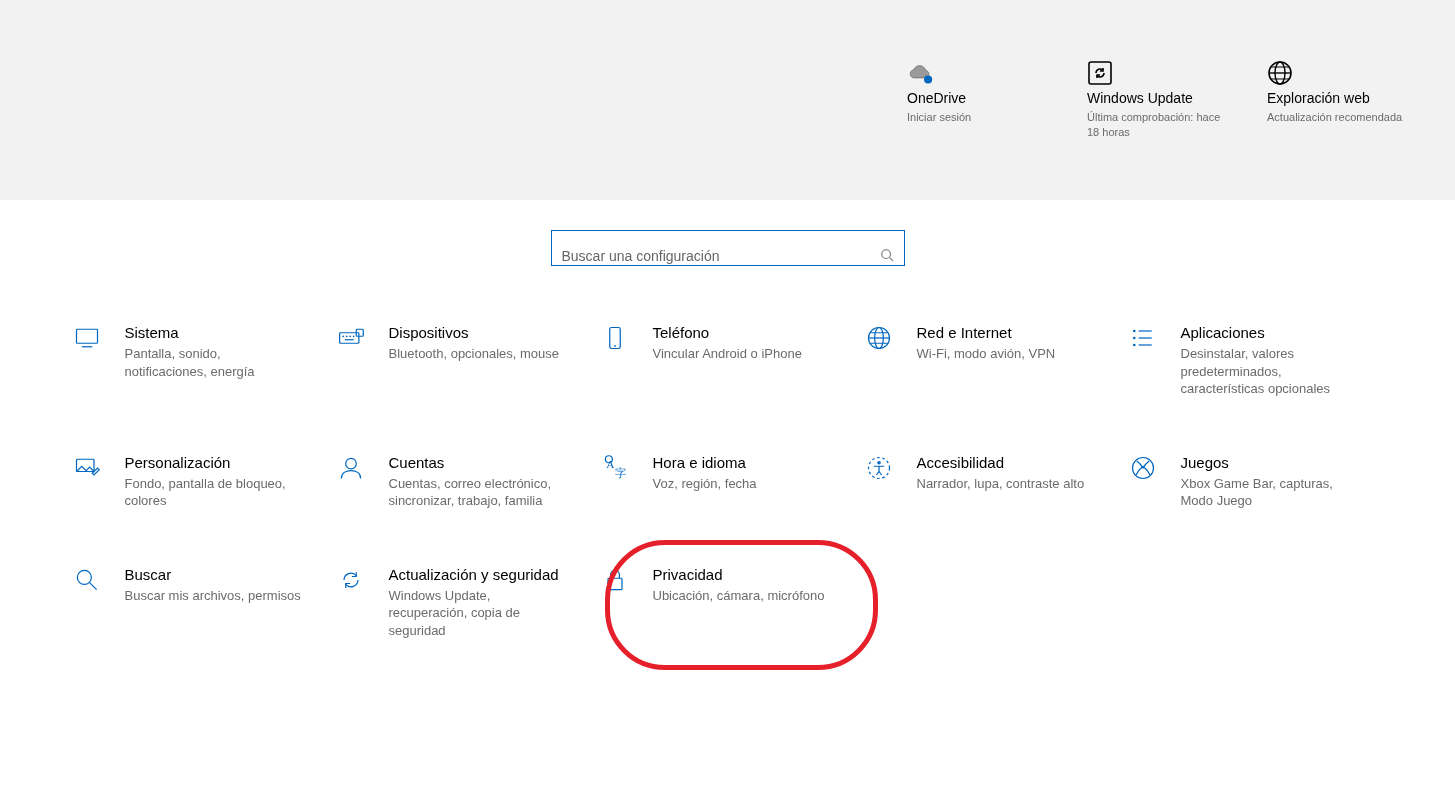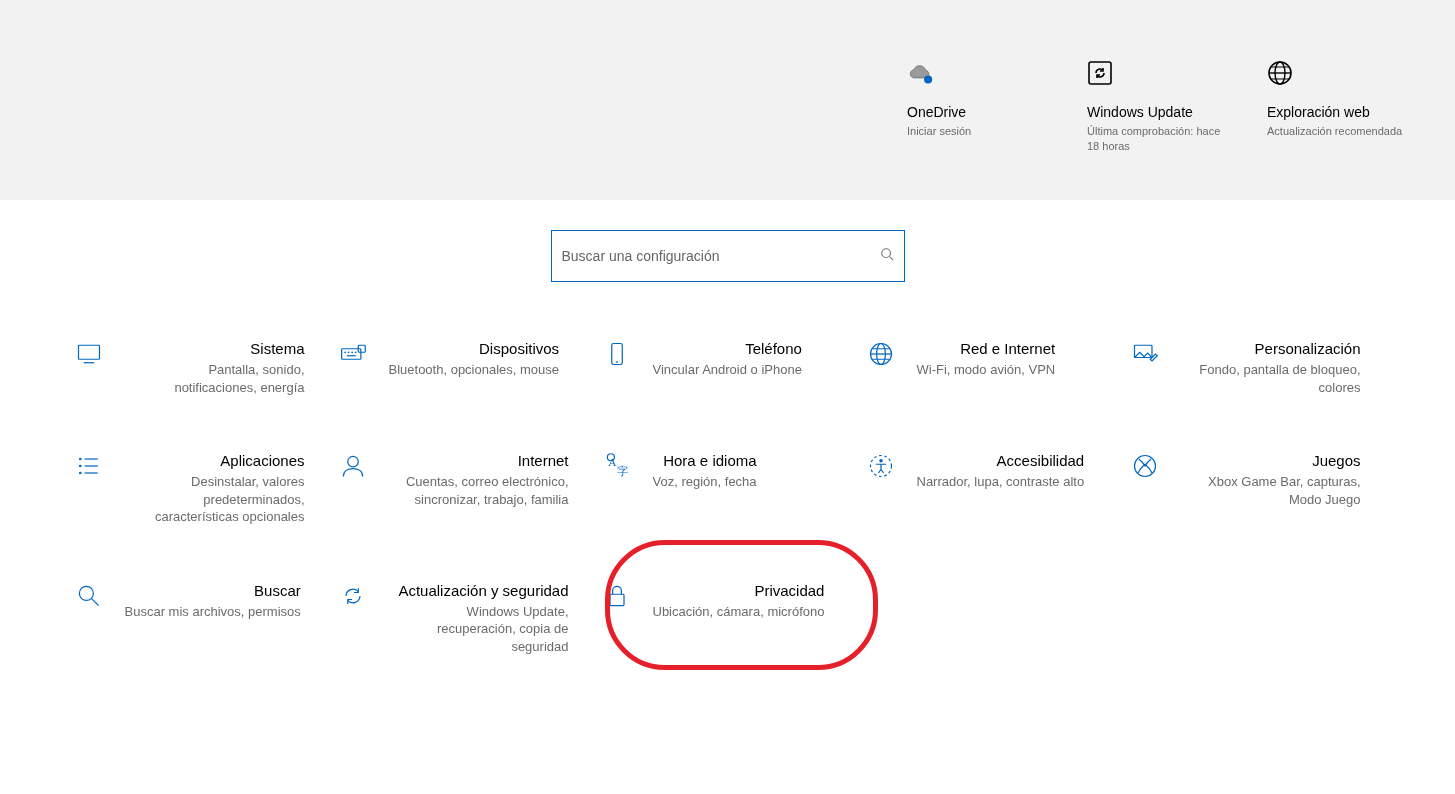--- a/index.html
+++ b/index.html
@@ -1,28 +1,28 @@
 <!DOCTYPE html>
 <html><head>
 <meta charset="utf-8">
 <style>
   html,body{margin:0;padding:0;width:1455px;height:794px;font-family:"Segoe UI",Tahoma,Arial,sans-serif;background:#fff;color:#000;font-size:14px;}
   .top-bar{height:200px;background:#f2f2f2;position:relative;}
   .top-tiles{position:absolute;top:56px;right:48px;display:flex;gap:40px;}
   .tile{width:140px;}
   .tile .ticon{height:34px;display:flex;align-items:center;}
   .tile svg{width:26px;height:26px;}
-  .tile .title{font-size:14px;margin-top:14px;color:#000;}
+  .tile .title{font-size:14px;color:#000;}
   .tile .sub{font-size:11px;color:#6b6b6b;margin-top:4px;line-height:1.35;}
   .search-wrap{display:flex;justify-content:center;margin-top:30px;}
-  .search-box{width:334px;height:34px;border:1px solid #0067c0;display:flex;align-items:flex-start;padding:16px 10px 0 8px;}
+  .search-box{width:334px;height:34px;border:1px solid #0067c0;display:flex;align-items:flex-end;padding:0 10px 0 8px;}
   .search-box input{flex:1;border:none;outline:none;font-size:14px;background:transparent;color:#000;}
   .search-box input::placeholder{color:#666;}
   .search-box .sicon{color:#777;}
-  .grid{width:1310px;margin:58px auto 0 auto;display:grid;grid-template-columns:repeat(5,1fr);row-gap:56px;column-gap:10px;text-align:right;}
+  .grid{width:1310px;margin:58px auto 0 auto;display:grid;grid-template-columns:repeat(5,1fr);row-gap:56px;column-gap:10px;}
   .cat{display:flex;gap:22px;align-items:flex-start;cursor:default;}
   .cat .cicon{width:30px;flex-shrink:0;color:#0067c0;}
   .cat .cicon svg{width:28px;height:28px;stroke:#0067c0;fill:none;stroke-width:1.4;}
   .cat .ctext{max-width:180px;}
   .cat .ctitle{font-size:15px;color:#000;}
   .cat .cdesc{font-size:13px;color:#6b6b6b;margin-top:4px;line-height:1.35;}
   .annotation{position:absolute;border:5px solid #e6202a;border-radius:60px;pointer-events:none;}
 </style>
 </head>
 <body>
@@ -125,52 +125,52 @@
           <path d="M6 10h20M6 22h20"></path>
         </svg></div>
     <div class="ctext">
         <div class="ctitle">Red e Internet</div>
         <div class="cdesc">Wi-Fi, modo avión, VPN</div>
       </div>
   </div>
 
   <div class="cat">
     <div class="cicon"><svg viewBox="0 0 32 32">
-          <rect x="4" y="6" width="20" height="14" rx="1"></rect>
-          <path d="M4 20l6-6 5 5 4-4 5 5"></path>
-          <path d="M22 22l6-6 2 2-6 6z"></path>
-        </svg></div>
-    <div class="ctext">
-        <div class="ctitle">Personalización</div>
-        <div class="cdesc">Fondo, pantalla de bloqueo, colores</div>
-      </div>
-  </div>
-
-  <div class="cat">
-    <div class="cicon"><svg viewBox="0 0 32 32">
           <line x1="6" y1="8" x2="6" y2="8" stroke-linecap="round" stroke-width="3"></line>
           <line x1="11" y1="8" x2="26" y2="8"></line>
           <line x1="6" y1="16" x2="6" y2="16" stroke-linecap="round" stroke-width="3"></line>
           <line x1="11" y1="16" x2="26" y2="16"></line>
           <line x1="6" y1="24" x2="6" y2="24" stroke-linecap="round" stroke-width="3"></line>
           <line x1="11" y1="24" x2="26" y2="24"></line>
         </svg></div>
     <div class="ctext">
         <div class="ctitle">Aplicaciones</div>
         <div class="cdesc">Desinstalar, valores predeterminados, características opcionales</div>
       </div>
   </div>
 
   <div class="cat">
     <div class="cicon"><svg viewBox="0 0 32 32">
+          <rect x="4" y="6" width="20" height="14" rx="1"></rect>
+          <path d="M4 20l6-6 5 5 4-4 5 5"></path>
+          <path d="M22 22l6-6 2 2-6 6z"></path>
+        </svg></div>
+    <div class="ctext">
+        <div class="ctitle">Personalización</div>
+        <div class="cdesc">Fondo, pantalla de bloqueo, colores</div>
+      </div>
+  </div>
+
+  <div class="cat">
+    <div class="cicon"><svg viewBox="0 0 32 32">
           <circle cx="16" cy="11" r="6"></circle>
           <path d="M5 28c0-6 5-9 11-9s11 3 11 9"></path>
         </svg></div>
     <div class="ctext">
-        <div class="ctitle">Internet</div>
+        <div class="ctitle">Cuentas</div>
         <div class="cdesc">Cuentas, correo electrónico, sincronizar, trabajo, familia</div>
       </div>
   </div>
 
   <div class="cat">
     <div class="cicon"><svg viewBox="0 0 32 32">
           <text x="6" y="16" font-size="13" fill="#0067c0" stroke="none" font-family="Segoe UI">A</text>
           <text x="16" y="26" font-size="13" fill="#0067c0" stroke="none" font-family="Segoe UI">字</text>
           <circle cx="9" cy="6" r="4"></circle>
         </svg></div>

